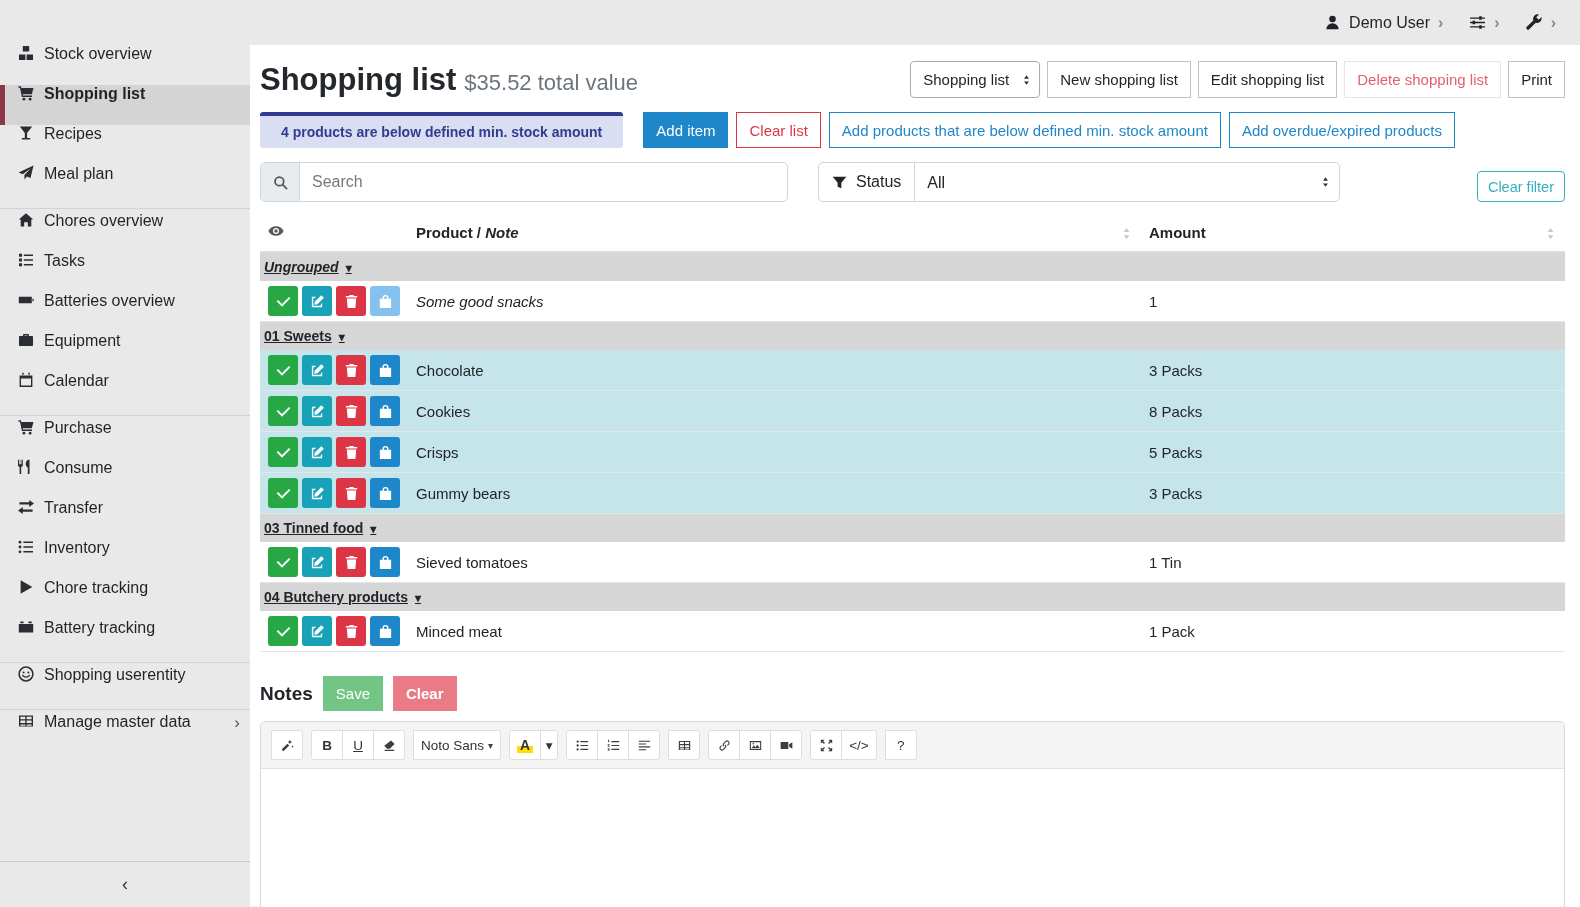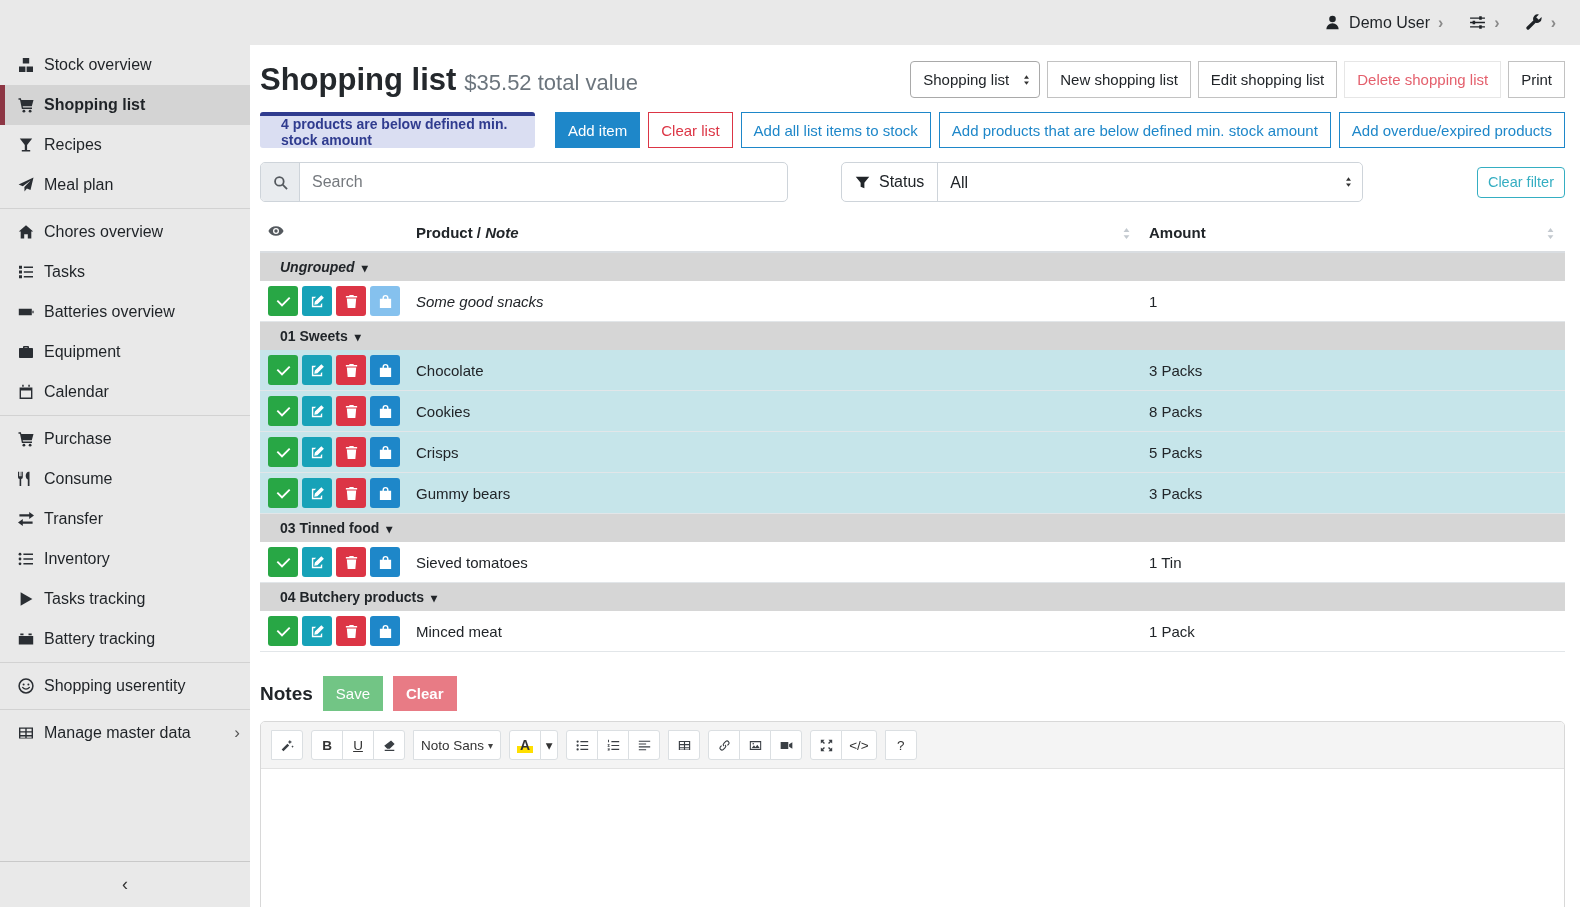--- a/index.html
+++ b/index.html
@@ -13,21 +13,21 @@
 
 .topbar{height:45px;flex:0 0 45px;background:var(--topbar-bg,#e9e9e9);display:flex;align-items:center;}
 .logo{width:250px;padding-left:15px;font-size:29px;font-weight:bold;color:var(--logo-color,#272a5e);letter-spacing:-1px;}
 .tb-right{margin-left:auto;display:flex;align-items:center;gap:26px;padding-right:24px;}
 .tb-item{display:flex;align-items:center;gap:8px;font-size:16px;cursor:pointer;color:#1f2327;}
 .tb-item .icon{font-size:17px;color:#1f2327;}
 .tb-chev{color:#8a8a8a;font-size:16px;font-weight:bold;}
 
 .body-wrap{display:flex;flex:1;min-height:0;}
 .sidebar{width:250px;flex:0 0 250px;background:var(--sidebar-bg,#e9e9e9);display:flex;flex-direction:column;}
-.side-item{display:flex;align-items:center;height:40px;padding:0 10px 0 13px;font-size:16px;color:#1f2327;border-left:5px solid transparent;cursor:pointer;}
+.side-item{display:flex;align-items:flex-start;height:40px;padding:0 10px 0 13px;font-size:16px;color:#1f2327;border-left:5px solid transparent;cursor:pointer;}
 .side-item .icon{width:26px;flex:0 0 26px;font-size:16px;color:#2a2e33;justify-content:flex-start;}
 .side-item.active{background:var(--active-bg,#d4d4d4);border-left-color:var(--sidebar-accent,#8d3644);font-weight:bold;}
 .s-chev{margin-left:auto;color:#555;font-size:17px;}
 .side-divider{height:1px;background:#d2d2d2;margin:3px 0;}
 .collapse-btn{margin-top:auto;border-top:1px solid #c9c9c9;height:46px;display:flex;align-items:center;justify-content:center;color:#333;font-size:18px;cursor:pointer;}
 .content{flex:1;min-width:0;background:#fff;padding:10px 15px 0 10px;overflow:hidden;}
 
 .page-header{display:flex;align-items:center;justify-content:space-between;margin:6px 0 14px;}
 .page-title{font-size:31px;font-weight:600;color:#24282c;white-space:nowrap;}
 .page-sub{font-size:22px;color:#6c757d;font-weight:normal;margin-left:8px;}
@@ -40,40 +40,40 @@
 .btn-outline-primary{border-color:var(--primary,#1e87c9);color:var(--primary,#1e87c9);}
 .btn-outline-danger{border-color:var(--danger,#dc3545);color:var(--danger,#dc3545);}
 .select-wrap{position:relative;display:inline-flex;}
 .select-wrap select{appearance:none;-webkit-appearance:none;height:37px;border:1px solid #a9a9a9;border-radius:4px;background:#fff;font-size:15px;color:#212529;padding:0 30px 0 12px;font-family:inherit;}
 .caret-ud{position:absolute;right:8px;top:50%;transform:translateY(-50%);font-size:11px;color:#333;pointer-events:none;}
 
 .row2{display:flex;align-items:stretch;gap:8px;margin-bottom:14px;}
 .alert-min{background:var(--alert-bg,#dadef2);border-top:4px solid var(--alert-text,#303c8f);color:var(--alert-text,#303c8f);font-size:14px;font-weight:bold;display:flex;align-items:center;padding:0 21px;border-radius:3px;margin-right:12px;}
 .row2 .btn{height:36px;}
 
-.filter-row{display:flex;align-items:center;margin-bottom:12px;gap:23px;}
+.filter-row{display:flex;align-items:flex-end;margin-bottom:12px;}
 .search-group{display:flex;width:528px;height:40px;border:1px solid #ced4da;border-radius:5px;background:#fff;overflow:hidden;}
 .search-prepend{width:39px;flex:0 0 39px;background:#e9ecef;border-right:1px solid #ced4da;display:flex;align-items:center;justify-content:center;color:#54595e;font-size:15px;}
 .search-input{flex:1;border:none;outline:none;font-size:16px;padding:0 12px;color:#212529;background:transparent;font-family:inherit;}
 .search-input::placeholder{color:#75797e;}
 .status-group{display:flex;height:40px;width:522px;margin-left:30px;border:1px solid #ced4da;border-radius:5px;background:#fff;}
 .status-label{display:flex;align-items:center;gap:9px;padding:0 13px;font-size:16px;color:#212529;border-right:1px solid #ced4da;}
 .status-label .icon{font-size:15px;color:#212529;}
 .status-select{position:relative;flex:1;display:flex;}
 .status-select select{flex:1;appearance:none;-webkit-appearance:none;border:none;background:#fff;font-size:16px;color:#212529;padding:0 30px 0 12px;border-radius:0 5px 5px 0;font-family:inherit;}
 .clear-filter{margin-left:auto;height:31px;padding:0 10px;border:1px solid var(--clear-filter,#35aec2);color:var(--clear-filter,#35aec2);background:#fff;border-radius:4px;font-size:14.5px;cursor:pointer;}
 
 table.list{width:100%;border-collapse:collapse;}
 .list th{text-align:left;font-size:15px;font-weight:bold;padding:9px 8px;border-bottom:2px solid #d9dde1;}
 .col-actions{width:148px;}
 .col-amount{width:424px;}
 .sort-ic{float:right;color:#c3c9cf;font-size:13px;margin-top:3px;}
 .eye{color:#54595e;font-size:16px;cursor:pointer;}
 .list td{font-size:15px;padding:5px 8px;vertical-align:middle;}
-tr.group td{background:var(--group-bg,#d6d6d6);font-weight:bold;font-size:14px;padding:6px 20px;}
+tr.group td{background:var(--group-bg,#d6d6d6);font-weight:bold;font-size:14px;padding:6px 4px;text-decoration:underline;}
 .g-caret{margin-left:7px;font-size:12px;}
 tr.item td{border-bottom:1px solid #e2e6e9;}
 tr.item.hl td{background:var(--row-highlight,#c6e5ea);}
 .row-actions{display:flex;gap:4px;}
 .act-btn{width:30px;height:30px;border:none;border-radius:3px;display:inline-flex;align-items:center;justify-content:center;color:#fff;cursor:pointer;font-size:15px;}
 .act-check{background:var(--success,#28a745);}
 .act-edit{background:var(--info,#17a2b8);}
 .act-trash{background:var(--danger,#dc3545);}
 .act-bag{background:var(--primary,#1e87c9);}
 .act-bag.light{background:var(--bag-light,#85c1ee);}
@@ -247,21 +247,21 @@
               </svg>
             </span>
             <span class="s-label">Inventory</span>
           </div>
           <div class="side-item">
             <span class="icon">
               <svg viewBox="0 0 16 16" fill="currentColor">
                 <path d="M2.6 1.2 14.4 8 2.6 14.8z"></path>
               </svg>
             </span>
-            <span class="s-label">Tasks tracking</span>
+            <span class="s-label">Chore tracking</span>
           </div>
           <div class="side-item">
             <span class="icon">
               <svg viewBox="0 0 16 16" fill="currentColor">
                 <path d="M2.3 2.6h3.2v1.6H2.3zM10.5 2.6h3.2v1.6h-3.2zM.8 4.9h14.4v8.5H.8z"></path>
               </svg>
             </span>
             <span class="s-label">Battery tracking</span>
           </div>
           <div class="side-divider"></div>
@@ -314,21 +314,20 @@
           </div>
       </div>
 
       <div class="row2">
         <div class="alert-min">
           <span>4 products are below defined min. stock amount</span>
         </div>
         <div style="display:flex;gap:8px;">
             <button class="btn btn-primary">Add item</button>
             <button class="btn btn-outline-danger">Clear list</button>
-            <button class="btn btn-outline-primary">Add all list items to stock</button>
             <button class="btn btn-outline-primary">Add products that are below defined min. stock amount</button>
             <button class="btn btn-outline-primary">Add overdue/expired products</button>
           </div>
       </div>
 
       <div class="filter-row">
         <div class="search-group">
           <span class="search-prepend">
             <span class="icon">
                 <svg viewBox="0 0 16 16" fill="currentColor">

